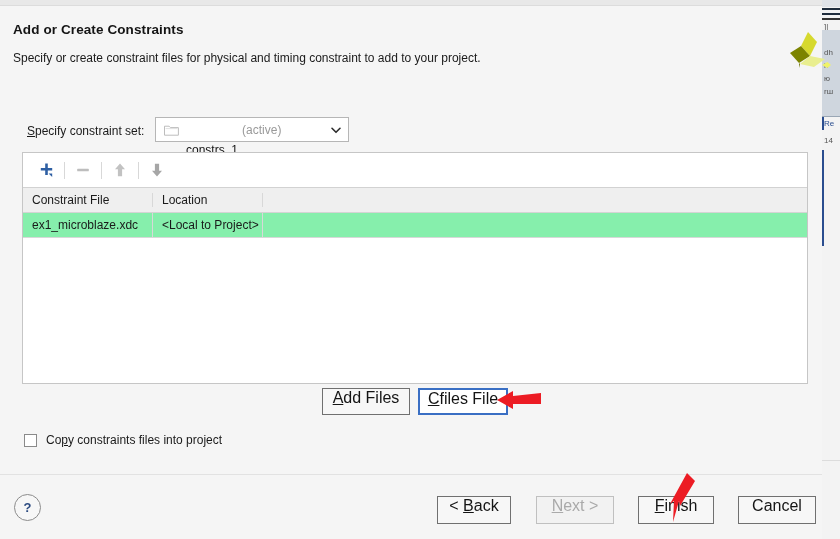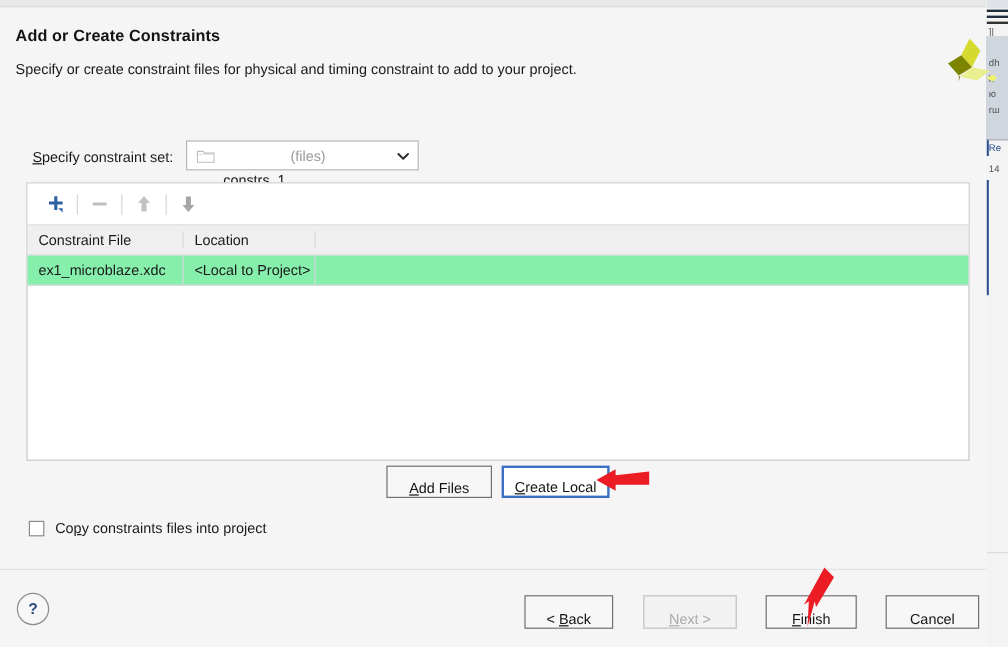--- a/index.html
+++ b/index.html
@@ -95,22 +95,22 @@
     overflow: hidden; white-space: nowrap;
   }
   .fcell.c0 { width: 130px; }
   .fcell.c1 { width: 110px; }
   .fcell.c2 { width: 544px; border-right: none; }
   .fbody .frow { border-bottom: 1px solid #d8d8d8; background: #86efac; }
 
   
   .btn {
     background: #f7f7f7; border: 1px solid #707070;
-    font-size: 12px; color: #141414; font-family: "Liberation Sans", sans-serif;
-    display: flex; align-items: flex-end; justify-content: center;
+    font-size: 16px; color: #141414; font-family: "Liberation Sans", sans-serif;
+    display: flex; align-items: flex-start; justify-content: center;
     cursor: default; padding: 0;
   }
   .btn u { text-decoration: underline; }
   .btn.focus { border: 2px solid #3a6fc4; background: #ffffff; }
   .btn.disabled { color: #aaaaaa; border-color: #c0c0c0; background: #f2f2f2; }
 
   #btn-add-files { position: absolute; left: 322px; top: 388px; width: 88px; height: 27px; }
   #btn-create-file { position: absolute; left: 418px; top: 388px; width: 90px; height: 27px; }
 
   
@@ -184,21 +184,21 @@
   </div>
 
   <div id="cset-combo">
     <span class="folder">
       <svg viewBox="0 0 15 12" width="15" height="12">
         <path d="M0.5 2.2 L0.5 11.2 L14.4 11.2 L14.4 3.6 L6.4 3.6 L5.1 2.2 Z" fill="#ffffff" stroke="#bdbdbd" stroke-width="1"></path>
         <path d="M1.6 4.6 L13.4 4.6" stroke="#d8d8d8" stroke-width="0.8"></path>
       </svg>
     </span>
     <span class="cval">constrs_1</span>
-    <span class="cactive">(files)</span>
+    <span class="cactive">(active)</span>
     <span class="chev">
       <svg viewBox="0 0 12 12" width="12" height="12">
         <path d="M2 4.3 L6 8.3 L10 4.3" fill="none" stroke="#2c2c2c" stroke-width="1.6" stroke-linecap="round" stroke-linejoin="round"></path>
       </svg>
     </span>
   </div>
 
   <div id="files-panel">
 
     <div id="toolbar">
@@ -242,21 +242,21 @@
         </div>
       </div>
     </div>
   </div>
 
   <div class="btn" id="btn-add-files">
     <span><u>A</u><span>dd Files</span></span>
   </div>
 
   <div class="btn focus" id="btn-create-file">
-    <span><u>C</u><span>reate Local</span></span>
+    <span><u>C</u><span>files File</span></span>
   </div>
 
   <svg class="arrow-svg" id="arrow-create" width="50" height="34" viewBox="0 0 50 34">
     <path d="M3 17 L19 8 L19 13 L47 10 L47 21 L19 21 L19 26 Z" fill="#ec1c24"></path>
   </svg>
 
   <div id="copy-row">
     <div id="copy-box"></div>
     <div id="copy-label"><span>Co</span><u>p</u><span>y constraints files into project</span></div>
   </div>

